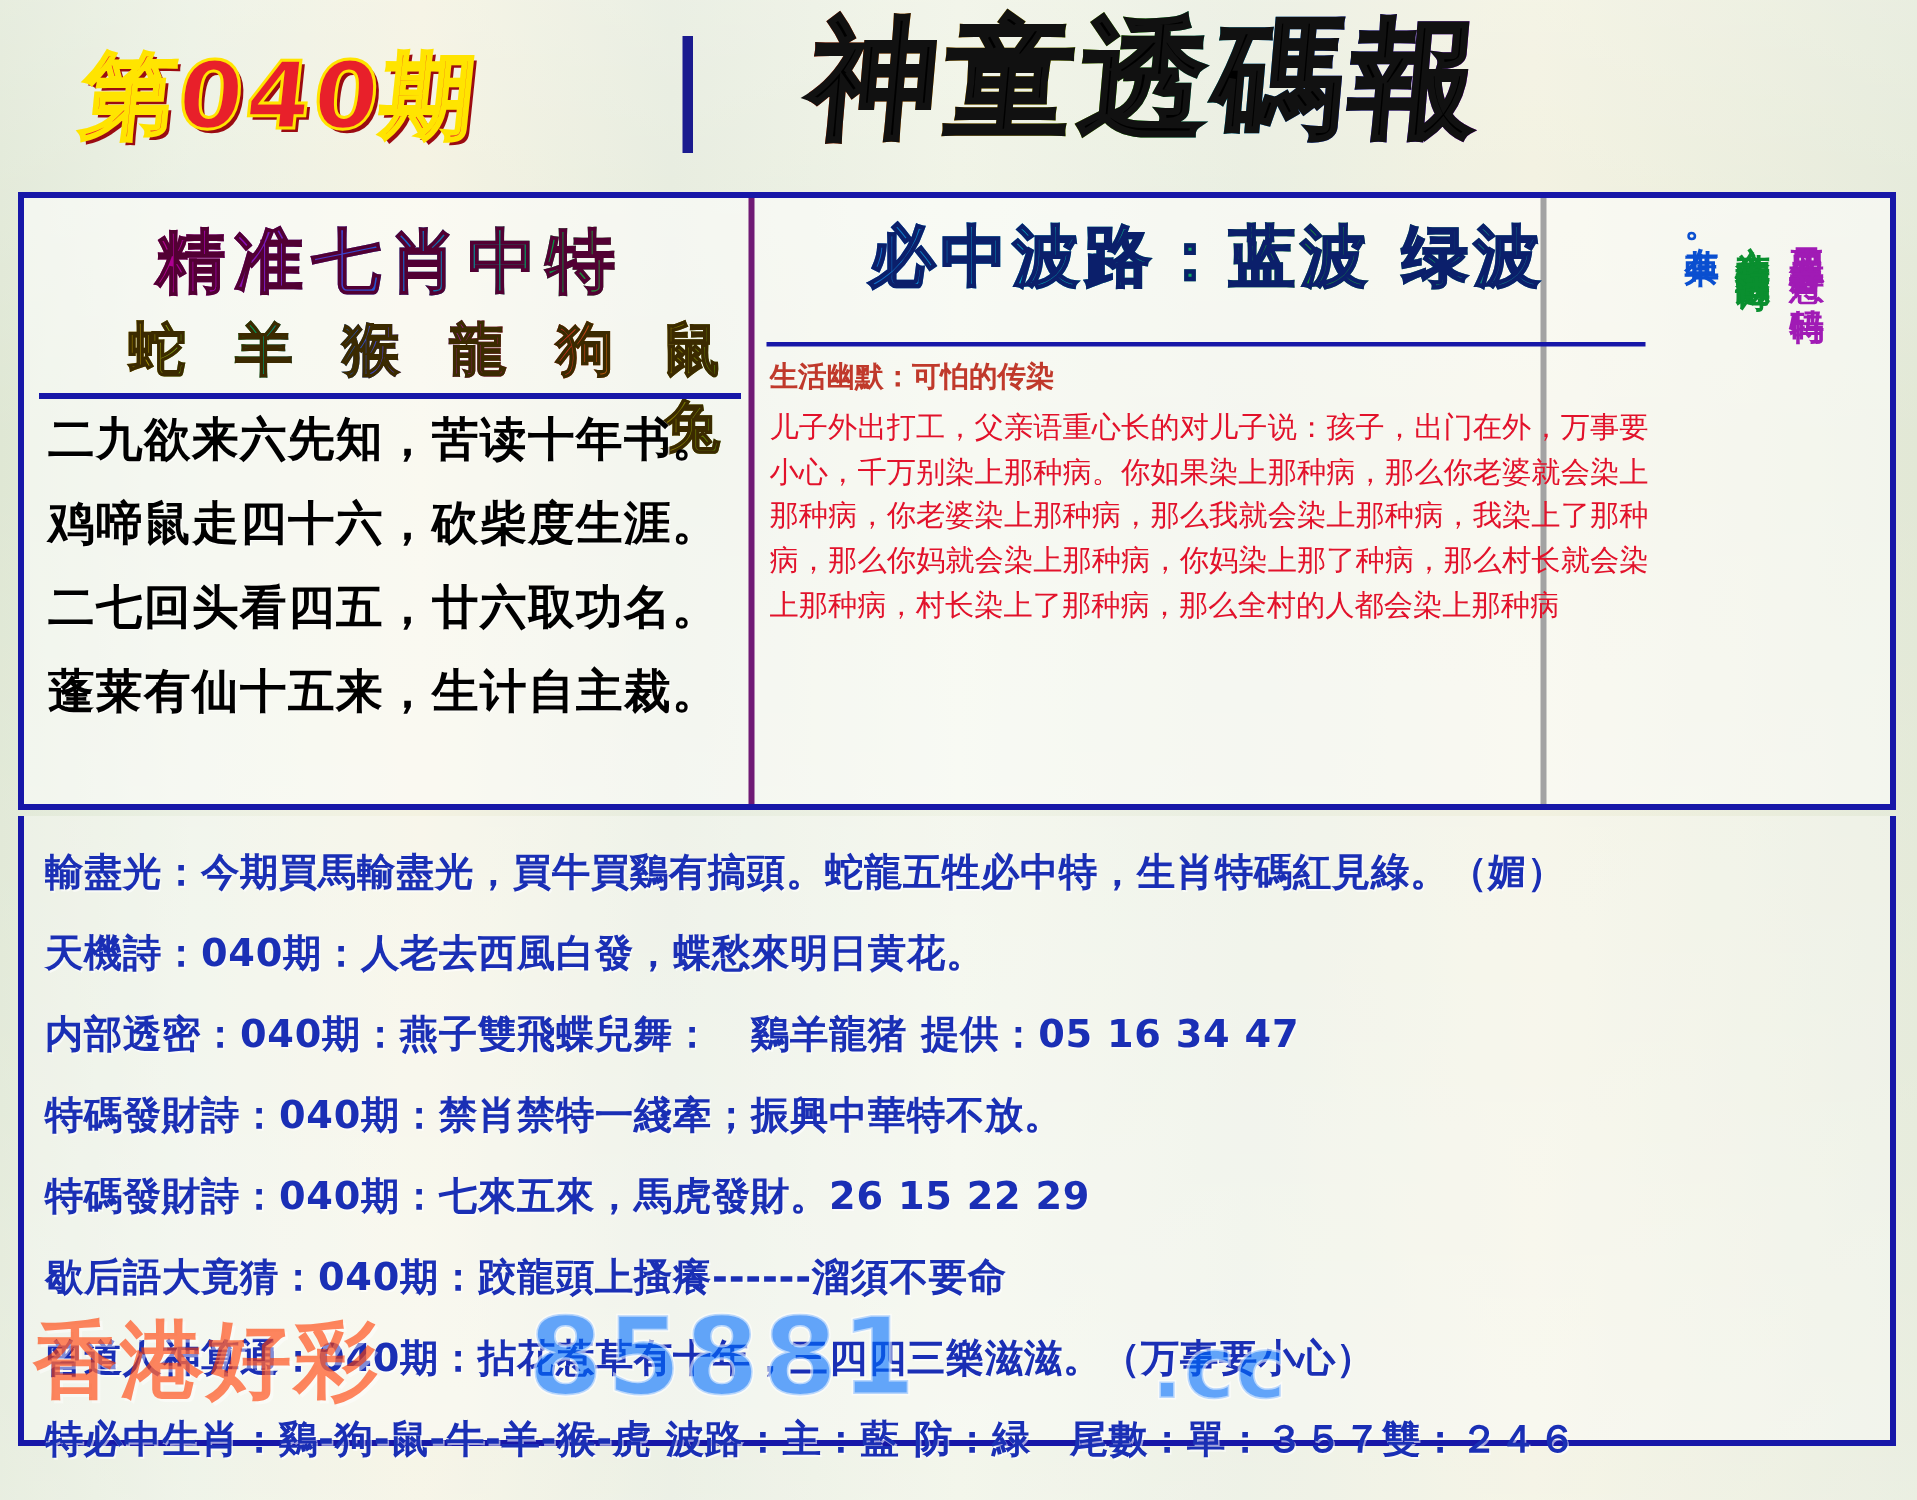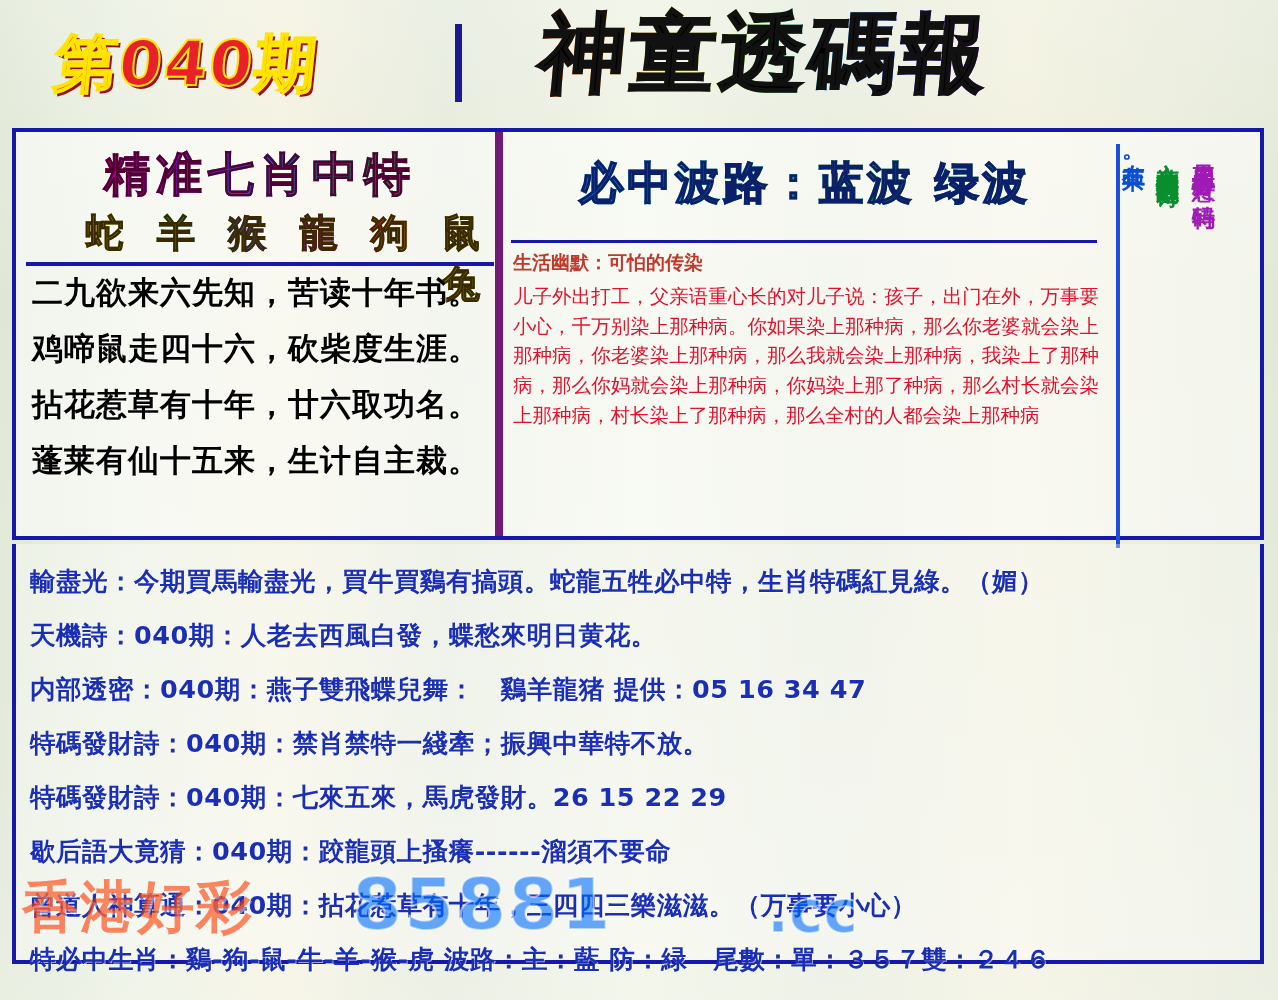--- a/index.html
+++ b/index.html
@@ -46,22 +46,22 @@
     transform:skewX(-5deg);
   }
 
   
   .board{
     position:absolute;left:12px;top:128px;width:1252px;height:412px;
     border:4px solid #1717a8;
     background:rgba(255,255,255,.55);
     box-sizing:border-box;
   }
-  .col-left{position:absolute;left:0;top:0;width:487px;height:100%;border-right:8px solid #701a75;box-sizing:border-box;}
-  .col-mid{position:absolute;left:487px;top:0;width:617px;height:100%;border-right:4px solid #1d4ed8;box-sizing:border-box;margin-top:12px;}
+  .col-left{position:absolute;left:0;top:0;width:487px;height:100%;border-right:4px solid #701a75;box-sizing:border-box;}
+  .col-mid{position:absolute;left:487px;top:0;width:528px;height:100%;border-right:4px solid #a3a3a3;box-sizing:border-box;}
   .col-right{position:absolute;left:1092px;top:0;width:152px;height:100%;box-sizing:border-box;}
 
   .left-title{
     position:absolute;left:14px;top:12px;width:460px;text-align:center;
     font-size:46px;font-weight:bold;letter-spacing:6px;
     background:linear-gradient(90deg,#d60032 0%,#9e00b4 25%,#1a5cd6 50%,#00a03a 75%,#d60032 100%);
     -webkit-background-clip:text;background-clip:text;color:transparent;
     -webkit-text-stroke:1px #520033;
   }
   .zodiac{
@@ -152,21 +152,21 @@
 
 <div class="board">
 
   <div class="col-left">
     <div class="left-title">精准七肖中特</div>
     <div class="zodiac">蛇 羊 猴 龍 狗 鼠 兔</div>
     <div class="hr-blue" style="top:130px;"></div>
     <div class="verses">
       <div class="verse">二九欲来六先知，苦读十年书。</div>
       <div class="verse">鸡啼鼠走四十六，砍柴度生涯。</div>
-      <div class="verse">拈花惹草有十年，廿六取功名。</div>
+      <div class="verse">二七回头看四五，廿六取功名。</div>
       <div class="verse">蓬莱有仙十五来，生计自主裁。</div>
     </div>
   </div>
 
   <div class="col-mid">
     <div class="mid-title">必中波路：蓝波 绿波</div>
     <div class="mid-hr"></div>
     <div class="joke-wrap">
       <div class="joke-title">生活幽默：可怕的传染</div>
       <div class="joke-body">儿子外出打工，父亲语重心长的对儿子说：孩子，出门在外，万事要小心，千万别染上那种病。你如果染上那种病，那么你老婆就会染上那种病，你老婆染上那种病，那么我就会染上那种病，我染上了那种病，那么你妈就会染上那种病，你妈染上那了种病，那么村长就会染上那种病，村长染上了那种病，那么全村的人都会染上那种病</div>

